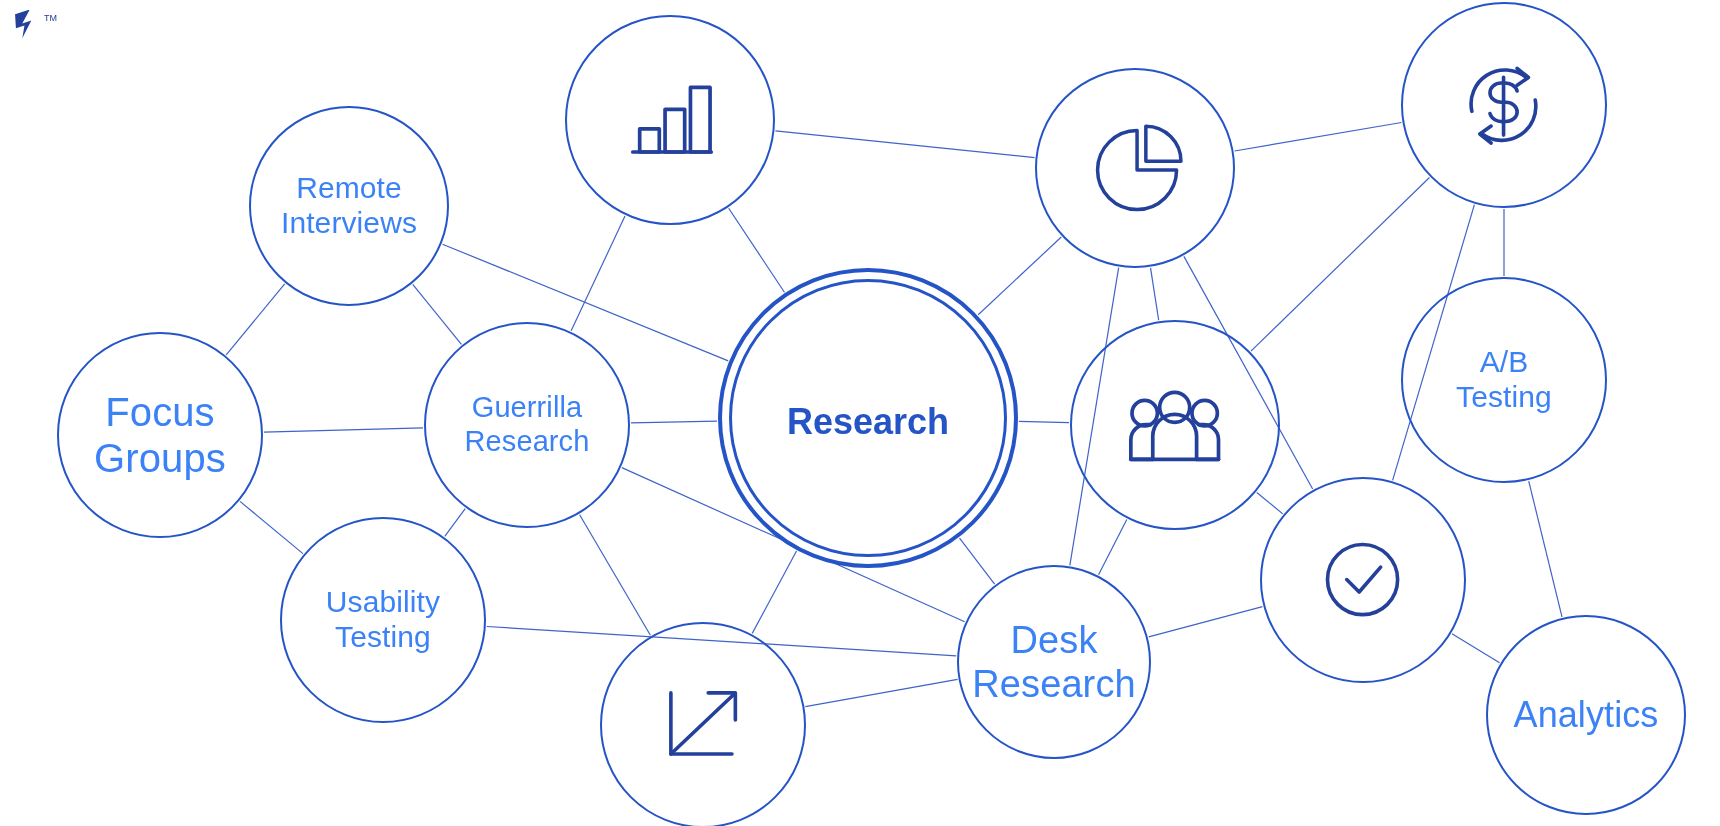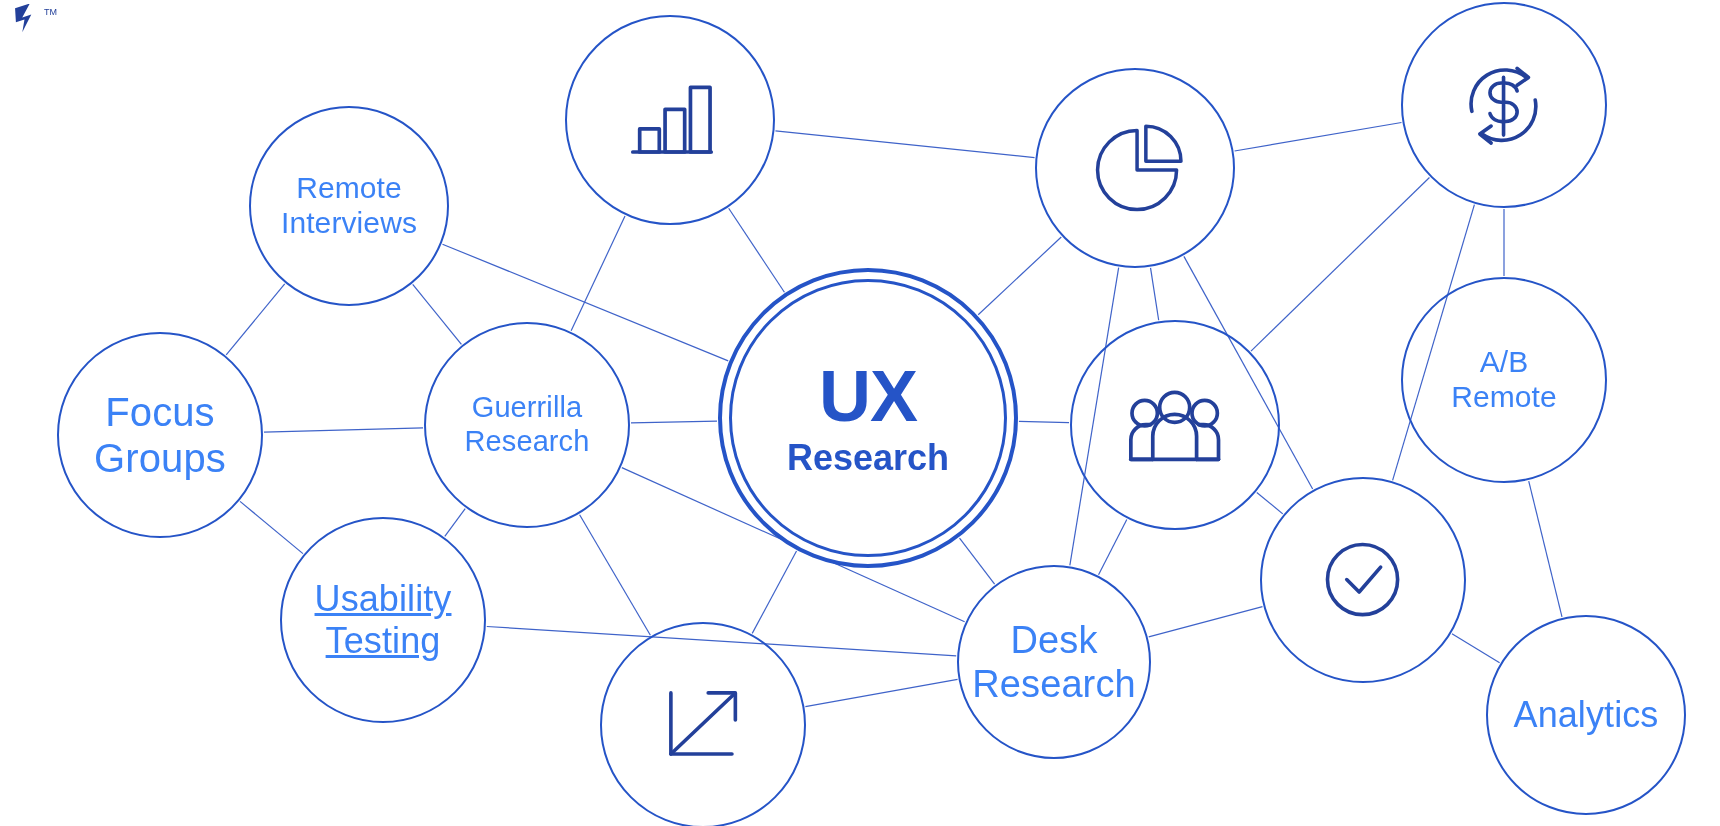--- a/index.html
+++ b/index.html
@@ -1,20 +1,20 @@
 <!DOCTYPE html>
 <html><head>
 <meta charset="utf-8">
 <style>
   html,body{margin:0;padding:0;background:#ffffff;}
   body{width:1720px;height:826px;overflow:hidden;
        font-family:"Liberation Sans","DejaVu Sans",sans-serif;}
   #stage{position:relative;width:1720px;height:826px;background:#fff;}
   #net{position:absolute;inset:0;width:1720px;height:826px;}
-  .logo{position:absolute;left:4px;top:4px;width:60px;height:50px;text-decoration:underline;}
+  .logo{position:absolute;left:4px;top:10px;width:60px;height:50px;text-decoration:underline;}
   .node{position:absolute;border-radius:50%;box-sizing:border-box;
         display:flex;align-items:center;justify-content:center;text-align:center;}
   .node.text-node{border:2px solid #2554C7;color:#2a4b9b;}
   .node.icon-node{border:2px solid #2554C7;}
   .node .label{line-height:1.16;letter-spacing:.1px;font-weight:400;
        color:#3b82f6;white-space:pre-line;}
   .hub{position:absolute;border-radius:50%;box-sizing:border-box;
        border:4px solid #2554C7;display:flex;align-items:center;
        justify-content:center;background:#fff;}
   .hub .inner{position:absolute;inset:7px;border-radius:50%;
@@ -122,24 +122,24 @@
             <circle cx="76" cy="40" r="11"></circle>
             <path d="M31 80 V60 a19 19 0 0 1 38 0 V80"></path>
             <path d="M31 80 H12 V63 a13 13 0 0 1 13 -13 h4"></path>
             <path d="M69 80 H88 V63 a13 13 0 0 0 -13 -13 h-4"></path>
             <line x1="12" y1="80" x2="88" y2="80"></line>
           </svg>
         </span>
       </div>
       <div class="node text-node" style="left: 1401px; top: 277px; height: 206px; width: 206px;">
         <span class="label" style="font-size: 30px;">A/B
-Remote</span>
+Testing</span>
       </div>
       <div class="node text-node" style="left: 280px; top: 517px; height: 206px; width: 206px;">
-        <span class="label" style="font-size: 36px; text-decoration: underline;">Usability
+        <span class="label" style="font-size: 30px;">Usability
 Testing</span>
       </div>
       <div class="node icon-node" style="left: 1260px; top: 477px; height: 206px; width: 206px;">
         <span style="display: block; width: 56%; height: 56%;">
           <svg class="ico" viewBox="0 0 100 100" fill="none" stroke="#23409a" stroke-width="3.2" stroke-linecap="round" stroke-linejoin="round">
             <circle cx="50" cy="50" r="31"></circle>
             <polyline points="36,50 47,61 66,39"></polyline>
           </svg>
         </span>
       </div>
@@ -157,18 +157,17 @@
 Research</span>
       </div>
       <div class="node text-node" style="left: 1486px; top: 615px; height: 200px; width: 200px;">
         <span class="label" style="font-size: 36px;">Analytics</span>
       </div>
     </div>
 
   <div class="hub" id="hub" style="left: 718px; top: 268px; height: 300px; width: 300px;">
     <div class="inner"></div>
     <div class="hubtext">
-      <span class="t1">UX</span>
       <span class="t2">Research</span>
     </div>
   </div>
 
 </div>
 
 </body></html>

